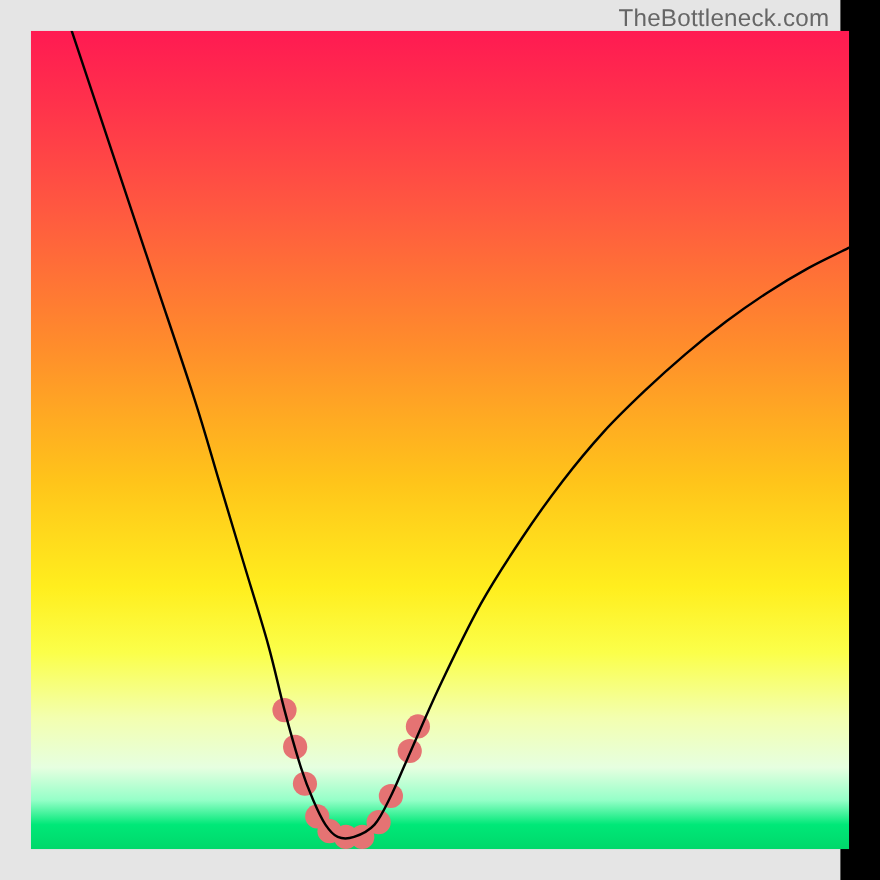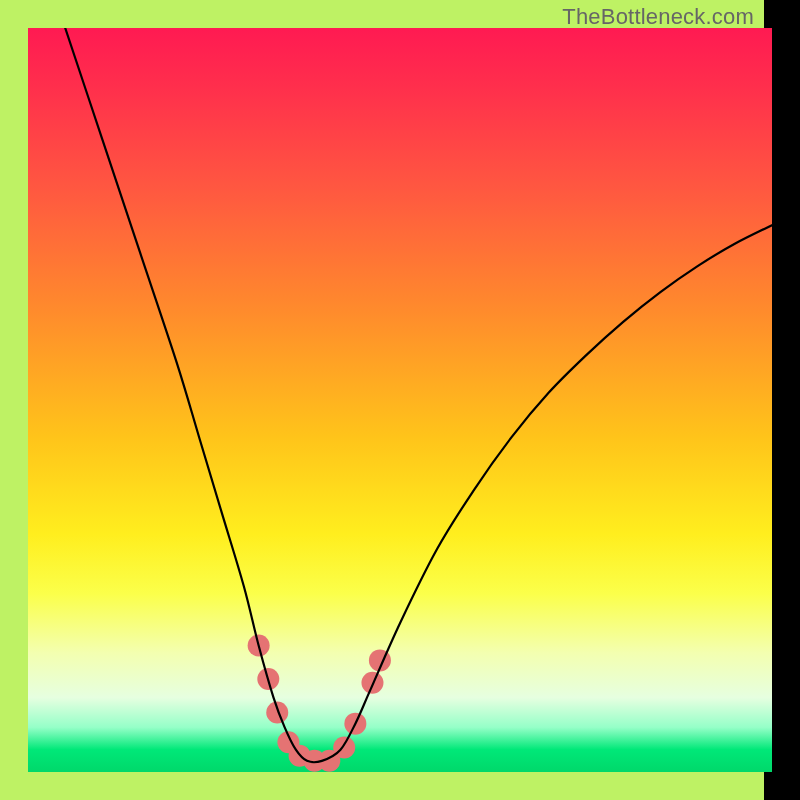--- a/index.html
+++ b/index.html
@@ -7,21 +7,21 @@
     padding: 0;
     width: 800px;
     height: 800px;
     background: #000;
     font-family: Arial, Helvetica, sans-serif;
   }
   .frame {
     position: relative;
     width: 764px;
     height: 800px;
-    background: #bef264;
+    background: #e5e5e5;
   }
   .watermark {
     position: absolute;
     top: 4px;
     right: 10px;
     color: #666;
     font-size: 22px;
     font-weight: 400;
     z-index: 30;
     letter-spacing: 0.2px;

